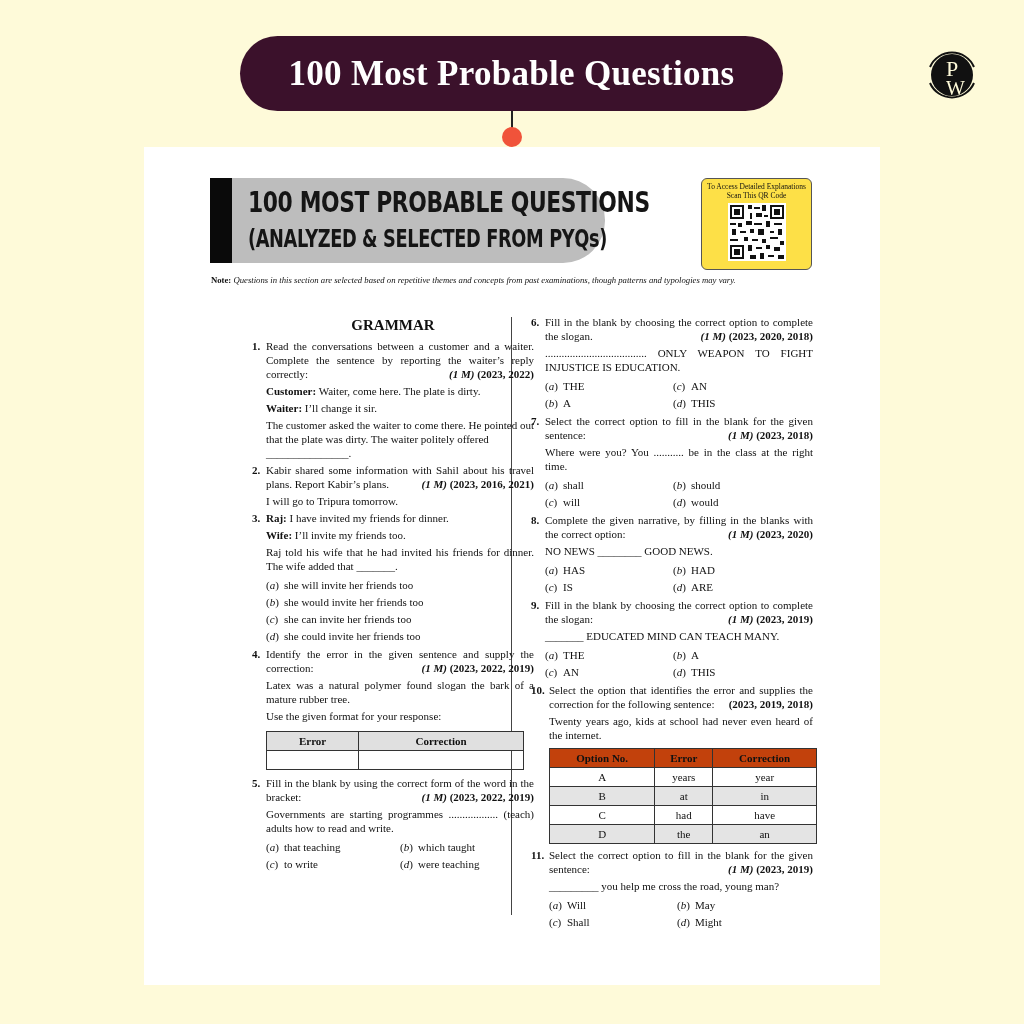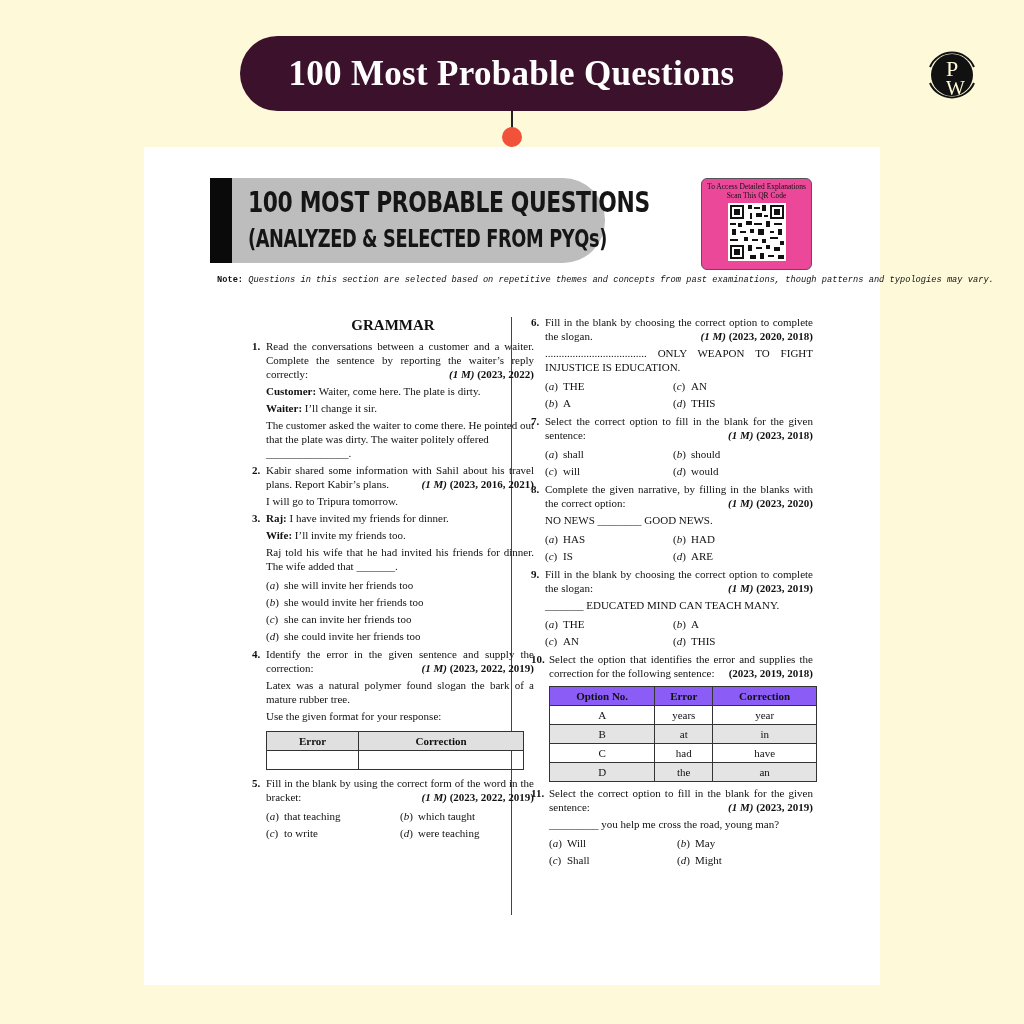--- a/index.html
+++ b/index.html
@@ -27,28 +27,28 @@
   }
   .title-bar .blk { position:absolute; left:0; top:0; width:22px; height:85px; background:#0a0a0a; }
   .title-bar .t1, .title-bar .t2 {
     position:absolute; left:38px; font-family:"DejaVu Sans", sans-serif; font-weight:bold;
     color:#151515; transform-origin:left top; white-space:nowrap;
   }
   .title-bar .t1 { top:8px; font-size:28px; transform:scaleX(0.78); letter-spacing:-0.5px; }
   .title-bar .t2 { top:47px; font-size:24px; transform:scaleX(0.74); letter-spacing:-0.5px; }
   .qr-box {
     position:absolute; left:557px; top:31px; width:111px; height:92px;
-    background:#ec4899; border:1.5px solid #555; border-radius:6px; box-sizing:border-box;
+    background:#fde047; border:1.5px solid #555; border-radius:6px; box-sizing:border-box;
     text-align:center;
   }
   .qr-box .l1 { font-size:7.5px; margin-top:3px; line-height:9px; }
   .qr-box .l2 { font-size:7.5px; font-weight:normal; line-height:9px; }
   .qr-box svg { margin-top:3px; }
   .note {
-    position:absolute; left:73px; top:128px; width:604px; font-size:8.7px; white-space:nowrap;font-family:Liberation Mono, monospace;
+    position:absolute; left:67px; top:128px; width:604px; font-size:8.7px; white-space:nowrap;
   }
   .note b { font-style:normal; }
   .note i { font-style:italic; }
   .divider { position:absolute; left:367px; top:170px; width:1px; height:598px; background:#444; }
 
   .col { position:absolute; font-size:11px; line-height:14px; }
   .col-left { left:76px; top:168px; width:282px;margin-left:32px; }
   .col-right { left:387px; top:168px; width:282px; }
   .section-title { text-align:center; font-weight:bold; font-size:15px; margin:0 0 4px 0; line-height:20px; }
   .q { position:relative; padding-left:14px; margin-bottom:3px; }
@@ -64,21 +64,21 @@
   .opt .lab { width:18px; font-style:normal; }
   .opt .lab i { font-style:italic; }
   .opts.grid { display:grid; grid-template-columns: 1fr 1fr; }
   .opts.grid2 { display:grid; grid-template-columns: 128px 1fr; }
   .clear { clear:both; }
   table.resp { border-collapse:collapse; width:258px; margin:8px 0 6px 0; font-size:11px; }
   table.resp th, table.resp td { border:1px solid #333; height:16px; text-align:center; }
   table.resp th { background:#e0e0e0; }
   table.opt-table { border-collapse:collapse; width:268px; margin:6px 0 4px 0; font-size:11px; }
   table.opt-table th, table.opt-table td { border:1px solid #333; height:16px; text-align:center; }
-  table.opt-table th { background:#8b5cf6; }
+  table.opt-table th { background:#c2410c; }
   table.opt-table tr.shade td { background:#e4e4e4; }
   .center-line { text-align:center; margin:4px 0 0 0; }
 </style>
 </head>
 <body>
 
 <div class="banner">100 Most Probable Questions</div>
 <div class="connector"></div>
 <div class="dot"></div>
 
@@ -230,20 +230,21 @@
         </table>
     </div>
 
     <div class="q">
       <span class="num">5.</span>
       <div class="stem">
         <span>Fill in the blank by using the correct form of the word in the bracket:</span>
         <span class="meta"><i>(1 M)</i> <span>(2023, 2022, 2019)</span></span>
         <div class="clear"></div>
       </div>
+      <p>Governments are starting programmes .................. (teach) adults how to read and write.</p>
       <div class="opts grid">
         <div class="opt">
             <span class="lab">(<i>a</i>)</span>
             <span>that teaching</span>
           </div>
         <div class="opt">
             <span class="lab">(<i>b</i>)</span>
             <span>which taught</span>
           </div>
         <div class="opt">
@@ -288,20 +289,21 @@
       </div>
     </div>
 
     <div class="q">
       <span class="num">7.</span>
       <div class="stem">
         <span>Select the correct option to fill in the blank for the given sentence:</span>
         <span class="meta"><i>(1 M)</i> <span>(2023, 2018)</span></span>
         <div class="clear"></div>
       </div>
+      <p>Where were you? You ........... be in the class at the right time.</p>
       <div class="opts grid2">
         <div class="opt">
             <span class="lab">(<i>a</i>)</span>
             <span>shall</span>
           </div>
         <div class="opt">
             <span class="lab">(<i>b</i>)</span>
             <span>should</span>
           </div>
         <div class="opt">
@@ -371,20 +373,21 @@
       </div>
     </div>
 
     <div class="q wide">
       <span class="num">10.</span>
       <div class="stem">
         <span>Select the option that identifies the error and supplies the correction for the following sentence:</span>
         <span class="meta"><span>(2023, 2019, 2018)</span></span>
         <div class="clear"></div>
       </div>
+      <p>Twenty years ago, kids at school had never even heard of the internet.</p>
       <table class="opt-table">
         <tbody>
             <tr>
           <th>Option No.</th>
           <th>Error</th>
           <th>Correction</th>
         </tr>
         <tr>
           <td>A</td>
           <td>years</td>

